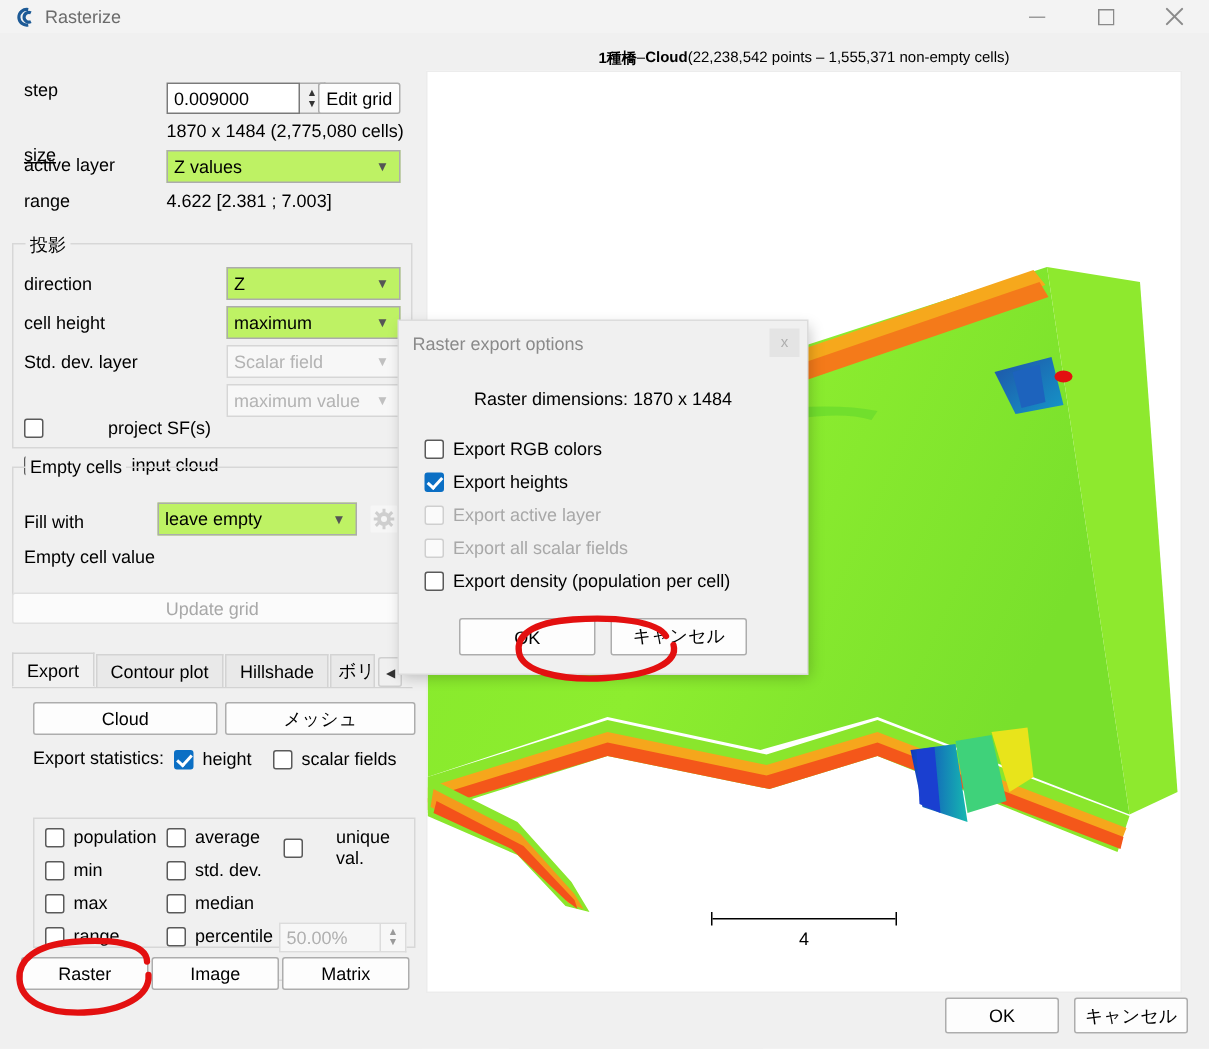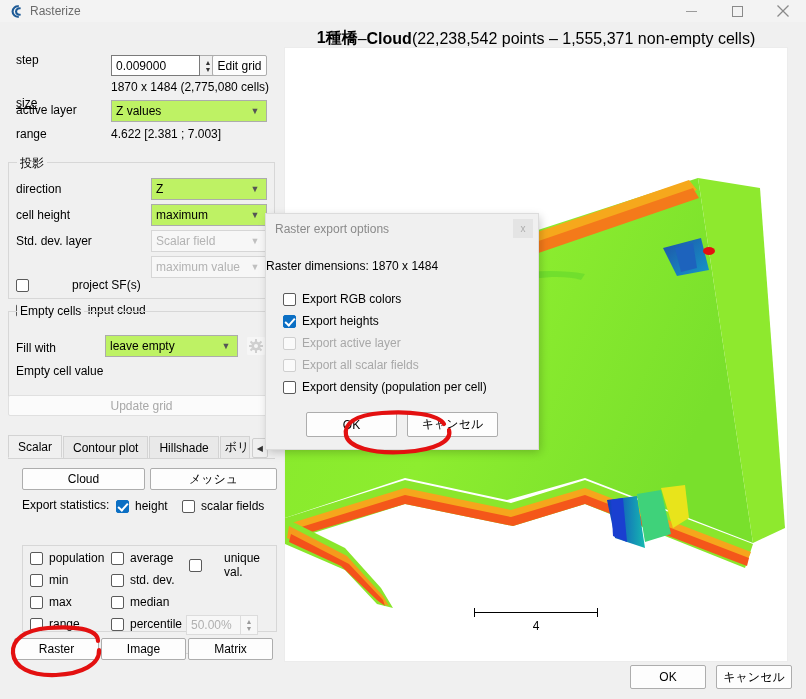--- a/index.html
+++ b/index.html
@@ -164,21 +164,21 @@
   }
 
   
   .view3d {
     position: absolute; left: 284px; top: 47px; width: 504px; height: 615px;
     background: #ffffff; border: 1px solid #ececec;
     overflow: hidden;
   }
   .view-title {
     position: absolute; left: 284px; top: 30px; width: 504px; height: 17px;
-    text-align: center; font-size: 16px; color: #000;
+    text-align: center; font-size: 10px; color: #000;
     display: flex; align-items: center; justify-content: center;
   }
   .view-title b { font-weight: bold; }
   .scalebar {
     position: absolute; left: 50%; transform: translateX(-50%);
     bottom: 28px; width: 124px;
   }
   .scalebar .barline {
     position: relative; height: 9px;
     border-left: 1px solid #000; border-right: 1px solid #000;
@@ -202,21 +202,21 @@
     padding-left: 9px; font-size: 12px; color: #8a8a8a;
     background: #f0f0f0;
   }
   .dlg-close {
     position: absolute; right: 5px; top: 5px;
     width: 20px; height: 19px; background: #e4e4e4;
     display: flex; align-items: center; justify-content: center;
     font-size: 10px; color: #aeaeae;
   }
   .dlg-dims {
-    text-align: left; font-size: 12px; margin-top: 16px;
+    text-align: center; font-size: 12px; margin-top: 16px;
   }
   .dlg-cb { position: absolute; left: 17px; }
   .dlg-buttons {
     position: absolute; bottom: 12px; left: 0; width: 100%;
     display: flex; justify-content: center; gap: 10px;
   }
   .dlg-buttons .btn { width: 91px; height: 25px; }
 
   
   .main-buttons {
@@ -366,21 +366,21 @@
       </svg>
     </div>
     <div class="row" style="left:16px; top:342px;">
       <span class="lbl">Empty cell value</span>
     </div>
 
     <div class="btn dis wide" style="position:absolute; left:8px; top:373px; width:267px; height:21px;">Update grid</div>
 
     <div class="tabstrip">
       <div class="tab active">
-        <span>Scalar</span>
+        <span>Export</span>
       </div>
       <div class="tab">
         <span>Contour plot</span>
       </div>
       <div class="tab">
         <span>Hillshade</span>
       </div>
       <div class="tab clipped" style="padding:0 4px; max-width:30px;">
         <span>ボリ</span>
       </div>
@@ -438,21 +438,21 @@
 
       <div class="cb" style="position:absolute; left:22px; top:158px;">
         <span class="cbbox"></span>
         <span class="cbl">range</span>
       </div>
       <div class="cb" style="position:absolute; left:103px; top:158px;">
         <span class="cbbox"></span>
         <span class="cbl">percentile</span>
       </div>
       <div style="position:absolute; left:178px; top:156px; display:flex;">
-        <div class="pctfield" style="width:55px;">50.00%</div>
+        <div class="pctfield" style="width:68px;">50.00%</div>
         <div class="spin" style="height:20px; border-color:#dcdcdc; background:#f7f7f7;">
           <span class="ar" style="color:#9a9a9a;">▲</span>
           <span class="ar" style="color:#9a9a9a;">▼</span>
         </div>
       </div>
     </div>
 
     <div class="bottom-sep"></div>
     <div class="btn" style="position:absolute; left:14px; top:616px; width:85px; height:22px;">Raster</div>
     <div class="btn" style="position:absolute; left:101px; top:616px; width:85px; height:22px;">Image</div>

